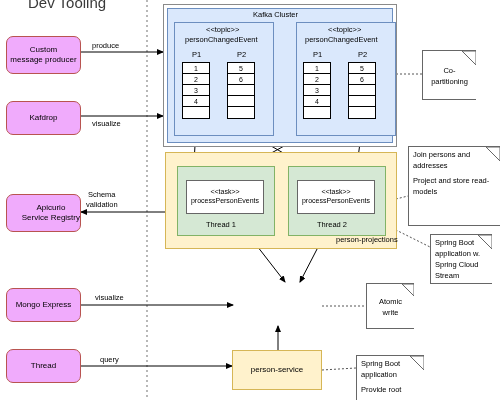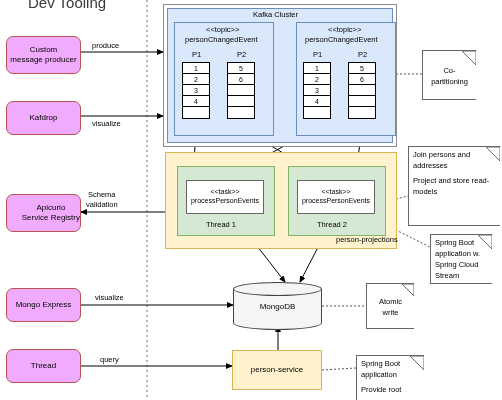--- a/index.html
+++ b/index.html
@@ -192,26 +192,20 @@
 
   <div class="thread" style="position:absolute; left:288px; top:166px; width:96px; height:68px;"></div>
   <div class="box task" style="left:297px; top:180px; width:78px; height:34px;">
     <div>
       <div>&lt;&lt;task&gt;&gt;</div>
       <div>processPersonEvents</div>
     </div>
   </div>
   <div class="lbl c" style="left:317px; top:220px;">Thread 2</div>
 
-  <div class="cyl" style="left:233px; top:282px; width:89px; height:48px;">
-    <div class="barrel"></div>
-    <div class="bot"></div>
-    <div class="cap"></div>
-    <div class="cyl-label">MongoDB</div>
-  </div>
 
   <div class="box yellowbox" style="left:232px; top:350px; width:90px; height:40px;">
     <div>person-service</div>
   </div>
 
   <div class="note" style="left:422px; top:50px; width:54px; height:50px; text-align:center;">
     <svg class="fold" width="14" height="14" viewBox="0 0 14 14">
       <path d="M0,0 L14,14 L14,0 Z" fill="#ffffff" stroke="none"></path>
       <path d="M0,0 L14,14" stroke="#666" stroke-width="1" fill="none"></path>
       <path d="M14,0 L14,14" stroke="#666" stroke-width="1" fill="none"></path>

